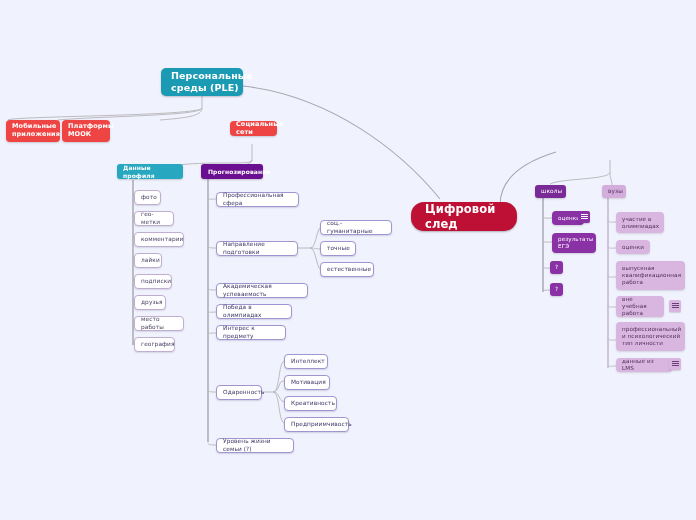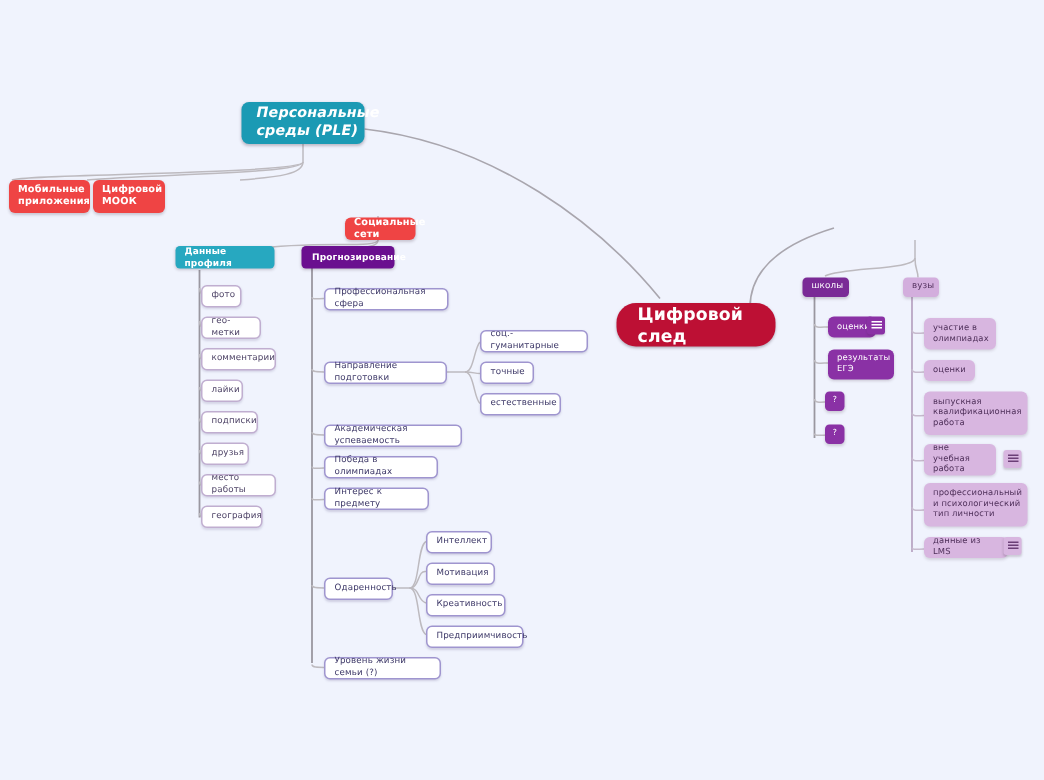--- a/index.html
+++ b/index.html
@@ -253,30 +253,30 @@
       <path d="M608,246 C608,249 612,248 616,248" stroke="#c6bacd"></path>
       <path d="M608,275 C608,278 612,277 616,277" stroke="#c6bacd"></path>
       <path d="M608,305 C608,308 612,307 616,307" stroke="#c6bacd"></path>
       <path d="M608,338 C608,341 612,340 616,340" stroke="#c6bacd"></path>
       <path d="M608,365 C608,367 612,366 616,366" stroke="#c6bacd"></path>
     </g>
   </svg>
 
   <div class="node n-root" style="left:411px; top:202px; width:106px; height:29px;border-radius:13px;">Цифровой след</div>
 
-  <div class="node n-teal-main" style="left:161px; top:68px; width:82px; height:28px;font-style:italic;">Персональные
+  <div class="node n-teal-main" style="left:161px; top:68px; width:82px; height:28px;">Персональные
 среды (PLE)</div>
 
   <div class="node n-teal" style="left:6px; top:120px; width:54px; height:22px;">Мобильные
 приложения</div>
 
-  <div class="node n-teal" style="left:62px; top:120px; width:48px; height:22px;">Цифровой
+  <div class="node n-teal" style="left:62px; top:120px; width:48px; height:22px;">Платформы
 МООК</div>
 
-  <div class="node n-teal" style="left:230px; top:121px; width:47px; height:15px;margin-top:24px;">Социальные
+  <div class="node n-teal" style="left:230px; top:121px; width:47px; height:15px;">Социальные
 сети</div>
 
   <div class="node n-teal-sm" style="left:117px; top:164px; width:66px; height:15px;">Данные профиля</div>
 
   <div class="node n-leaf-light" style="left:134px; top:190px; width:27px; height:15px;">фото</div>
   <div class="node n-leaf-light" style="left:134px; top:211px; width:40px; height:15px;">гео-метки</div>
   <div class="node n-leaf-light" style="left:134px; top:232px; width:50px; height:15px;">комментарии</div>
   <div class="node n-leaf-light" style="left:134px; top:253px; width:28px; height:15px;">лайки</div>
   <div class="node n-leaf-light" style="left:134px; top:274px; width:38px; height:15px;">подписки</div>
   <div class="node n-leaf-light" style="left:134px; top:295px; width:32px; height:15px;">друзья</div>

